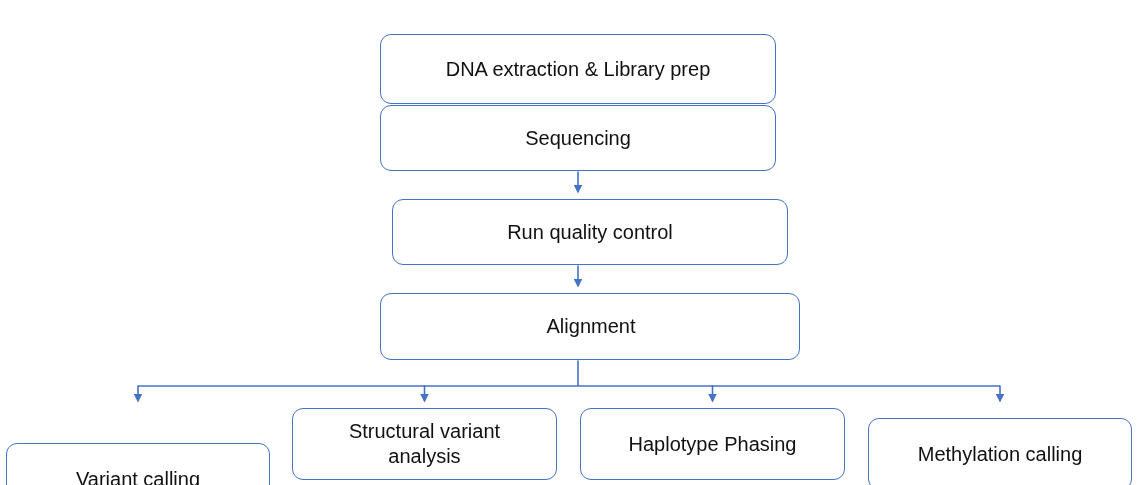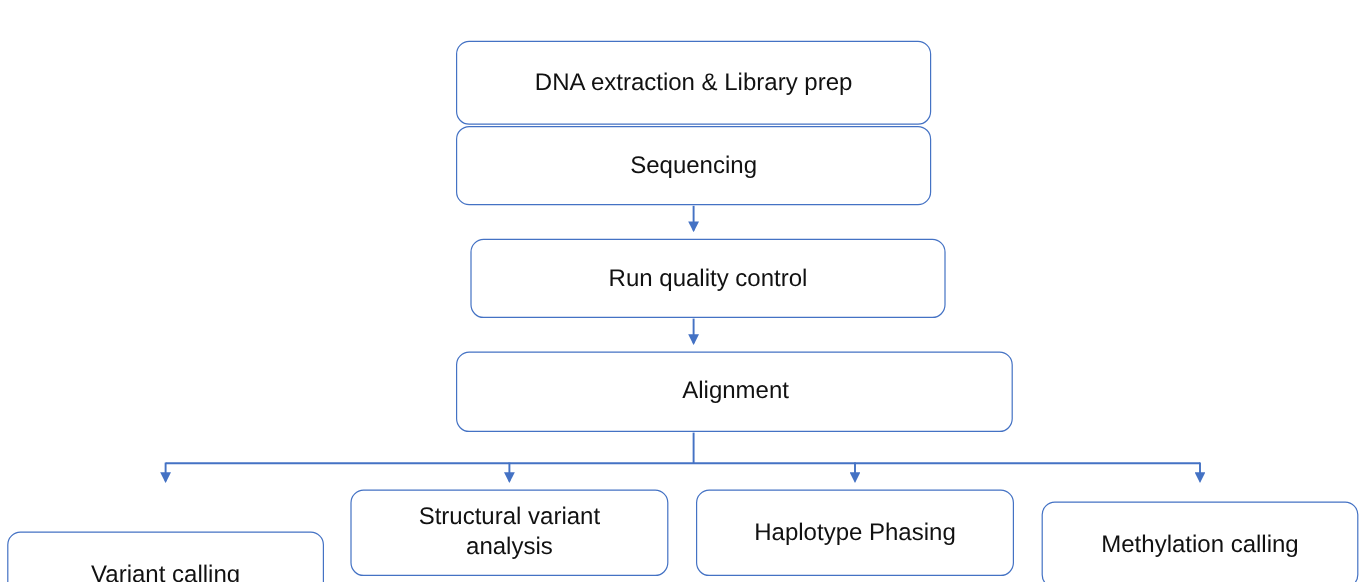--- a/index.html
+++ b/index.html
@@ -82,21 +82,21 @@
   </div>
 
   <div class="node" style="left:380px; top:105px; width:396px; height:66px;justify-content:center;">
     <span>Sequencing</span>
   </div>
 
   <div class="node" style="left:380px; top:199px; width:396px; height:66px;margin-left:12px;">
     <span>Run quality control</span>
   </div>
 
-  <div class="node" style="left:380px; top:293px; width:464px; height:67px;padding-left:20px;">
+  <div class="node" style="left:380px; top:293px; width:420px; height:67px;padding-left:20px;">
     <span>Alignment</span>
   </div>
 
   <div class="node" style="left:6px; top:408px; width:264px; height:72px;margin-top:35px;">
     <span>Variant calling</span>
   </div>
 
   <div class="node" style="left:292px; top:408px; width:265px; height:72px;">
     <span>Structural variant analysis</span>
   </div>

